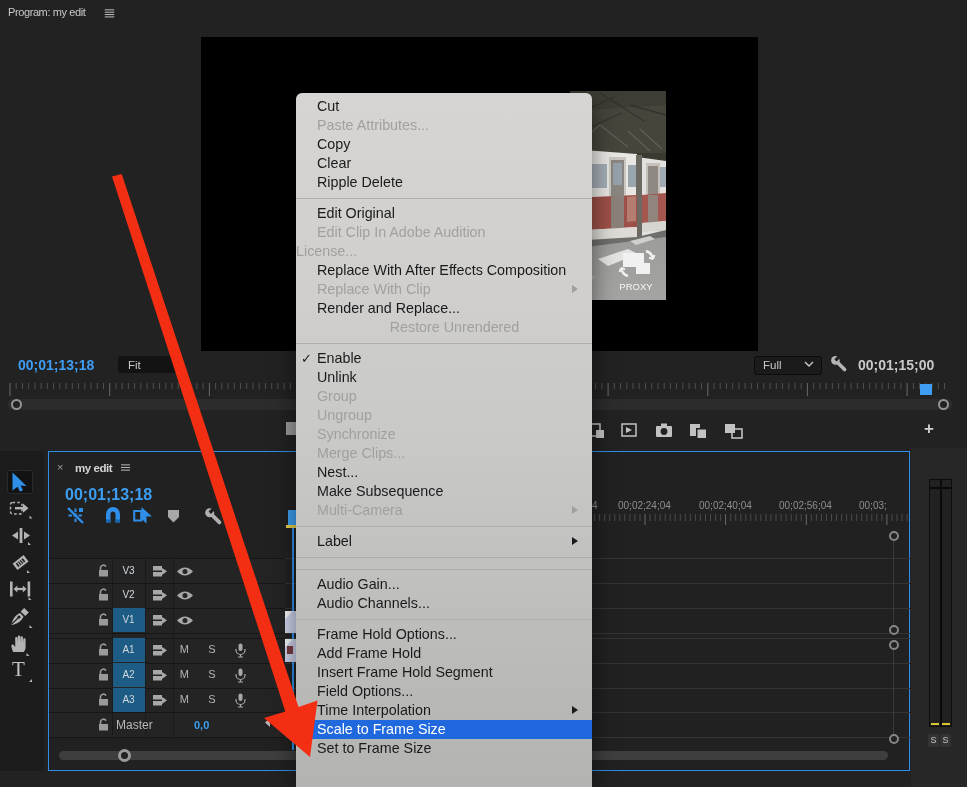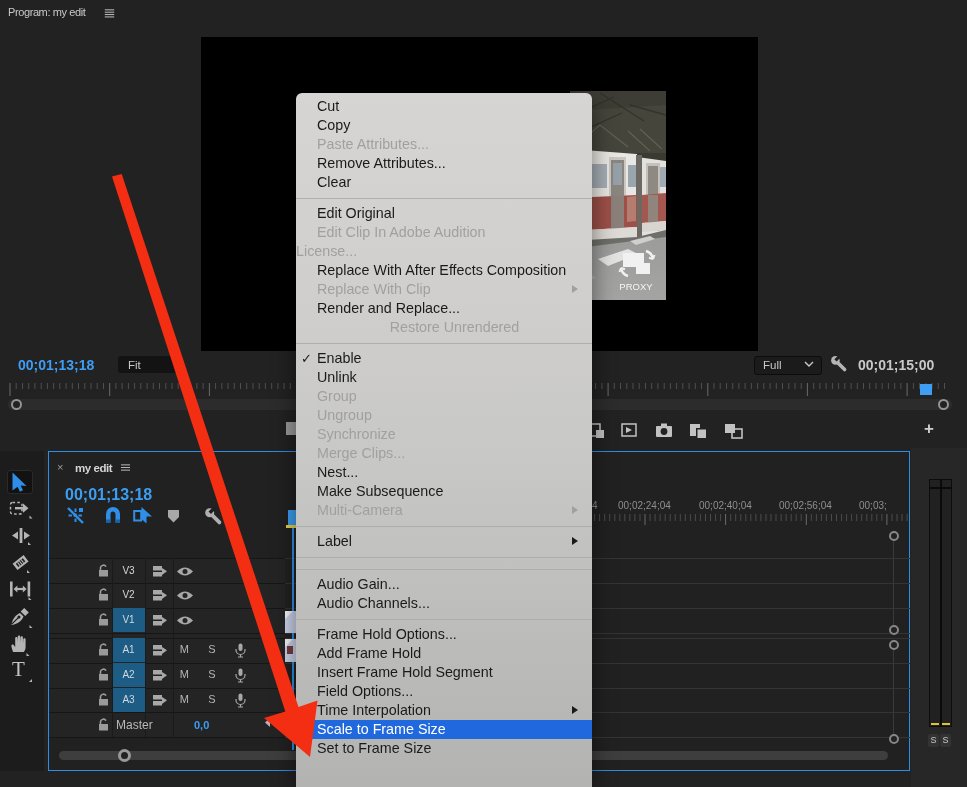--- a/index.html
+++ b/index.html
@@ -633,24 +633,24 @@
 <div class="abs" style="left:931px;top:723px;width:8px;height:2px;background:#d8c431;"></div>
 <div class="abs" style="left:942px;top:723px;width:8px;height:2px;background:#d8c431;"></div>
 <div class="abs" style="left:928px;top:734px;width:11px;height:13px;background:#333;border-radius:2px;color:#c8c8c8;font-size:9px;text-align:center;line-height:13px;">S</div>
 <div class="abs" style="left:940px;top:734px;width:11px;height:13px;background:#333;border-radius:2px;color:#c8c8c8;font-size:9px;text-align:center;line-height:13px;">S</div>
 
 <div id="menu" class="abs" style="left:296px;top:93px;width:296px;height:694px;
      background:linear-gradient(180deg,#d7d5d3 0%,#d0cfce 28%,#c8c8c7 52%,#bcbcbb 78%,#b3b3b2 100%);
      border-radius:6px 6px 0 0;box-shadow:0 8px 24px rgba(0,0,0,0.5);font-size:14.3px;color:#1a1a1a;">
     <div style="height:4px"></div>
     <div style="height:19px;line-height:19px;position:relative;padding-left:21px;color:#1a1a1a;">Cut</div>
+    <div style="height:19px;line-height:19px;position:relative;padding-left:21px;color:#a2a09e;">Paste Attributes...</div>
     <div style="height:19px;line-height:19px;position:relative;padding-left:21px;color:#1a1a1a;">Copy</div>
-    <div style="height:19px;line-height:19px;position:relative;padding-left:21px;color:#a2a09e;">Paste Attributes...</div>
-    <div style="height:19px;line-height:19px;position:relative;padding-left:21px;color:#1a1a1a;">Remove Attributes...</div>
     <div style="height:19px;line-height:19px;position:relative;padding-left:21px;color:#1a1a1a;">Clear</div>
+    <div style="height:19px;line-height:19px;position:relative;padding-left:21px;color:#1a1a1a;">Ripple Delete</div>
     <div style="height:12px;position:relative">
       <div style="position:absolute;left:0;right:0;top:5.5px;height:1px;background:#b0aeac;"></div>
     </div>
     <div style="height:19px;line-height:19px;position:relative;padding-left:21px;color:#1a1a1a;">Edit Original</div>
     <div style="height:19px;line-height:19px;position:relative;padding-left:21px;color:#a2a09e;">Edit Clip In Adobe Audition</div>
     <div style="height:19px;line-height:19px;position:relative;color:#a2a09e;">License...</div>
     <div style="height:19px;line-height:19px;position:relative;padding-left:21px;color:#1a1a1a;">Replace With After Effects Composition</div>
     <div style="height:19px;line-height:19px;position:relative;padding-left:21px;color:#a2a09e;">Replace With Clip<span style="position:absolute;right:14px;top:4.5px;width:0;height:0;border-left:6px solid #a2a09e;border-top:4.5px solid transparent;border-bottom:4.5px solid transparent;"></span></div>
     <div style="height:19px;line-height:19px;position:relative;padding-left:21px;color:#1a1a1a;">Render and Replace...</div>
     <div style="height:19px;line-height:19px;position:relative;padding-left:21px;color:#a2a09e;text-align:center;">Restore Unrendered</div>

